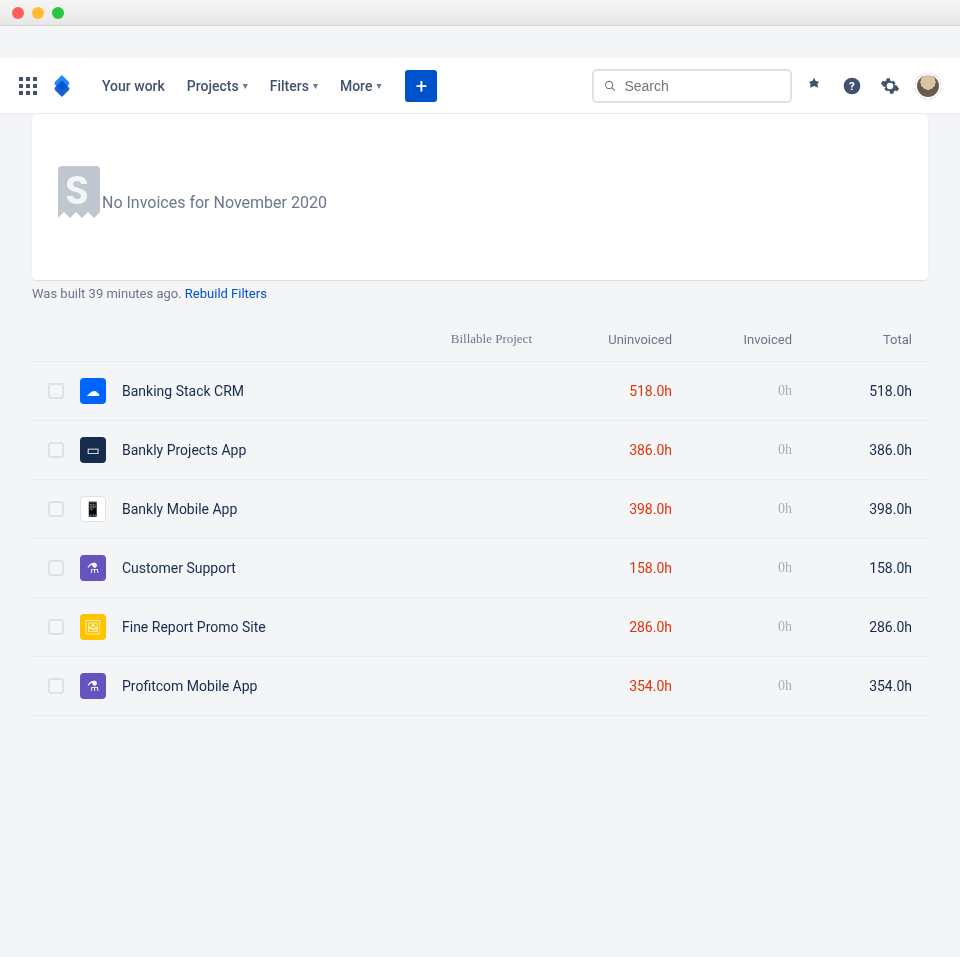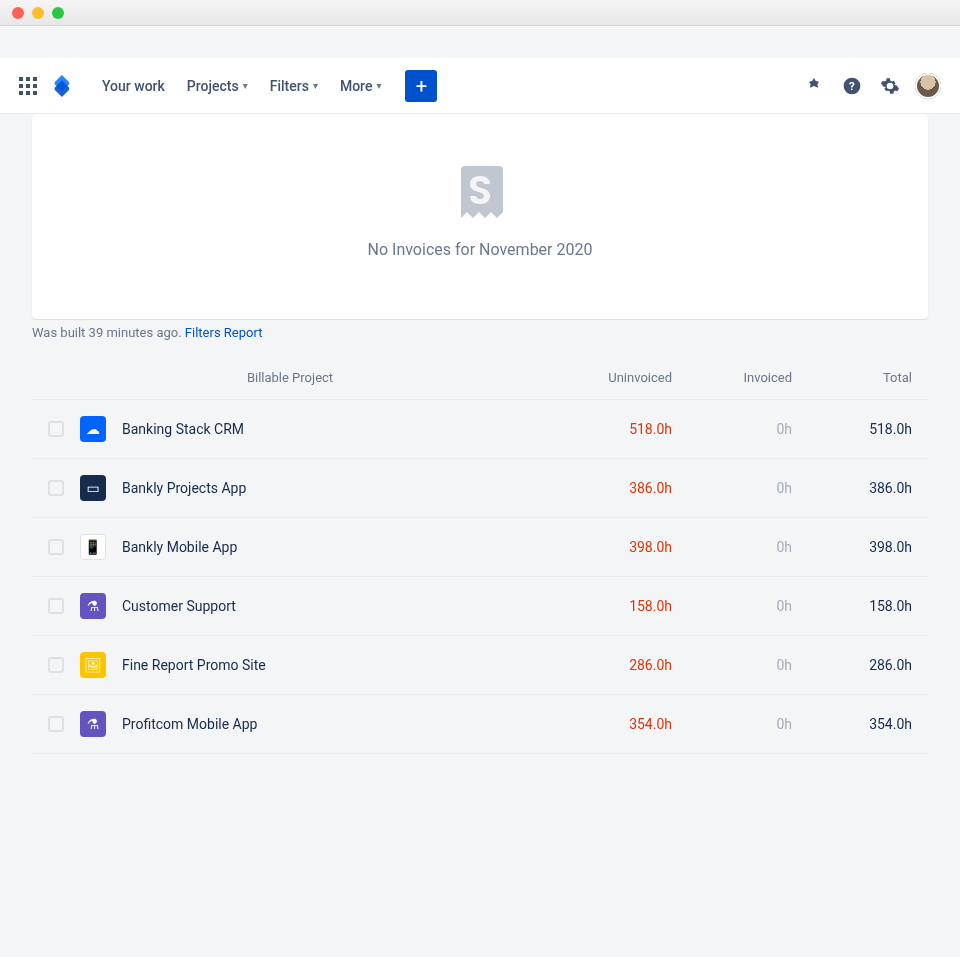--- a/index.html
+++ b/index.html
@@ -84,51 +84,51 @@
 
   
   .content { padding: 0 32px 60px; }
 
   .card {
     background:#fff;
     border-radius: 4px;
     box-shadow: 0 1px 1px rgba(9,30,66,0.08), 0 0 1px rgba(9,30,66,0.15);
     margin-top: 0;
     padding: 50px 20px 60px;
-    display:flex; flex-direction:column; align-items:center;
+    display:flex; flex-direction:row; align-items:center;
   }
   .empty-msg { color:#6b778c; font-size:16px; margin-top:20px; }
 
   .section-title { font-size:18px; font-weight:600; color:#172b4d; margin-top:60px; }
   .section-sub { font-size:13px; color:#6b778c; margin-top:6px; }
   .section-sub a { color:#0052cc; text-decoration:none; cursor:pointer; }
 
   table { width:100%; border-collapse:collapse; margin-top:20px; }
   thead th {
     font-size:13px; font-weight:400; color:#6b778c;
     text-align:right; padding: 10px 16px 14px;
     border-bottom:1px solid #ebecf0;
   }
-  thead th:first-child { text-align:center; padding-left:16px; }
+  thead th:first-child { text-align:right; padding-left:16px;font-family:Liberation Serif, serif; }
   tbody td {
     padding: 16px; font-size:14px; color:#172b4d;
     border-bottom:1px solid #ebecf0; text-align:right;
   }
   tbody td:first-child { text-align:left; }
   .proj-cell { display:flex; align-items:center; gap:16px; }
   .checkbox {
     width:16px; height:16px; border:2px solid #dfe1e6; border-radius:3px; flex-shrink:0;
   }
   .proj-icon {
     width:26px; height:26px; border-radius:4px; flex-shrink:0;
     display:flex; align-items:center; justify-content:center;
     font-size:14px; color:#fff;
   }
   .uninv { color:#de350b; }
-  .inv { color:#a5adba; }
+  .inv { color:#a5adba;font-family:Liberation Serif, serif; }
 
   .nb-head th { padding-top: 34px; }
   .nb-row td { color:#6b778c; }
   .nb-cell { display:flex; align-items:center; gap:16px; }
   .nb-cell .proj-icon { margin-left: 0; }
 </style>
 </head>
 <body>
 
 <div class="chrome">
@@ -169,20 +169,27 @@
   <div class="nav-item">
       <span>Filters</span>
       <span class="chev">▾</span>
     </div>
   <div class="nav-item">
       <span>More</span>
       <span class="chev">▾</span>
     </div>
   <div class="create-btn">+</div>
   <div class="spacer"></div>
+  <div class="search">
+    <svg width="14" height="14" viewBox="0 0 24 24">
+        <circle cx="10" cy="10" r="7" fill="none" stroke="#6b778c" stroke-width="2"></circle>
+        <line x1="15" y1="15" x2="21" y2="21" stroke="#6b778c" stroke-width="2"></line>
+      </svg>
+    <input type="text" placeholder="Search" style="">
+  </div>
   <div class="nav-icon">
     <svg width="20" height="20" viewBox="0 0 24 24" fill="#42526e">
         <path d="M12 2l2 4 4 1-2 3 1 4-5-2-5 2 1-4-2-3 4-1z"></path>
       </svg>
   </div>
   <div class="nav-icon">
     <svg width="20" height="20" viewBox="0 0 24 24">
         <circle cx="12" cy="12" r="10" fill="#42526e"></circle>
         <text x="12" y="17" text-anchor="middle" fill="#fff" font-size="14" font-weight="bold">?</text>
       </svg>
@@ -201,21 +208,21 @@
 
   <div class="card">
     <svg width="50" height="56" viewBox="0 0 50 56">
       <path fill="#c1c7d0" d="M6 2h38a4 4 0 014 4v42l-6 6-6-6-6 6-6-6-6 6-6-6-6 6V6a4 4 0 014-4z"></path>
       <path fill="#f4f5f7" d="M25 12c6 0 10 3 10 8h-6c0-2-2-3-4-3s-4 1-4 3 2 3 5 4c5 1 9 3 9 8 0 5-4 8-10 8s-10-3-10-8h6c0 2 2 3 4 3s4-1 4-3-2-3-5-4c-5-1-9-3-9-8 0-5 4-8 10-8z"></path>
     </svg>
     <div class="empty-msg">No Invoices for November 2020</div>
   </div>
 
   <div class="section-sub">
-    <span>Was built 39 minutes ago. </span><a>Filters Report</a>
+    <span>Was built 39 minutes ago. </span><a>Rebuild Filters</a>
   </div>
 
   <table>
     <thead>
       <tr>
         <th>Billable Project</th>
         <th style="width:140px">Uninvoiced</th>
         <th style="width:120px">Invoiced</th>
         <th style="width:120px">Total</th>
       </tr>

